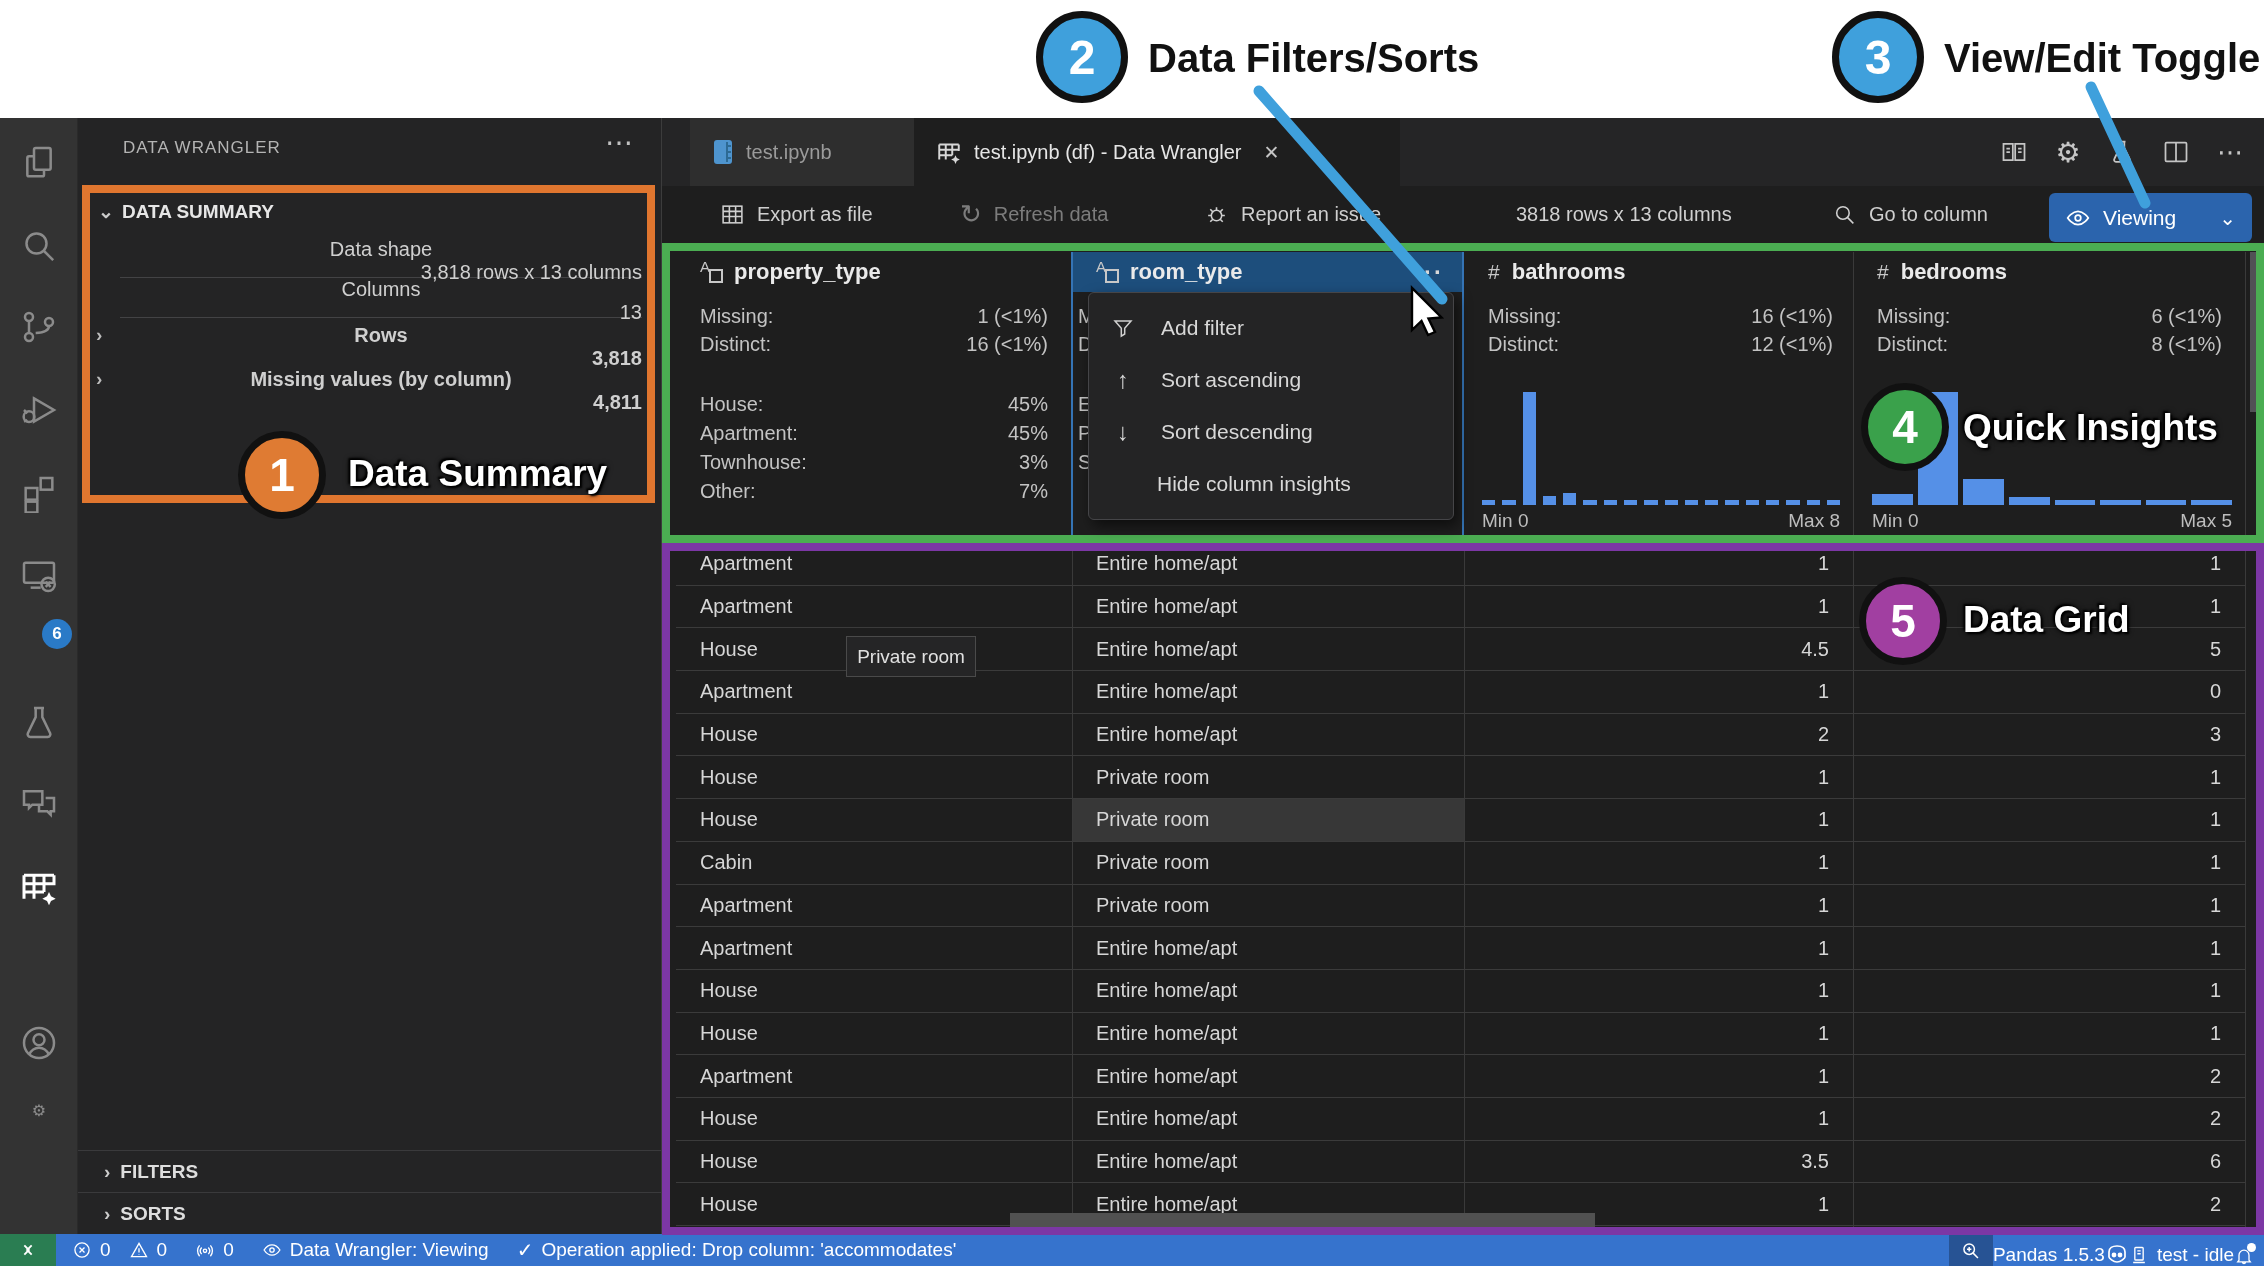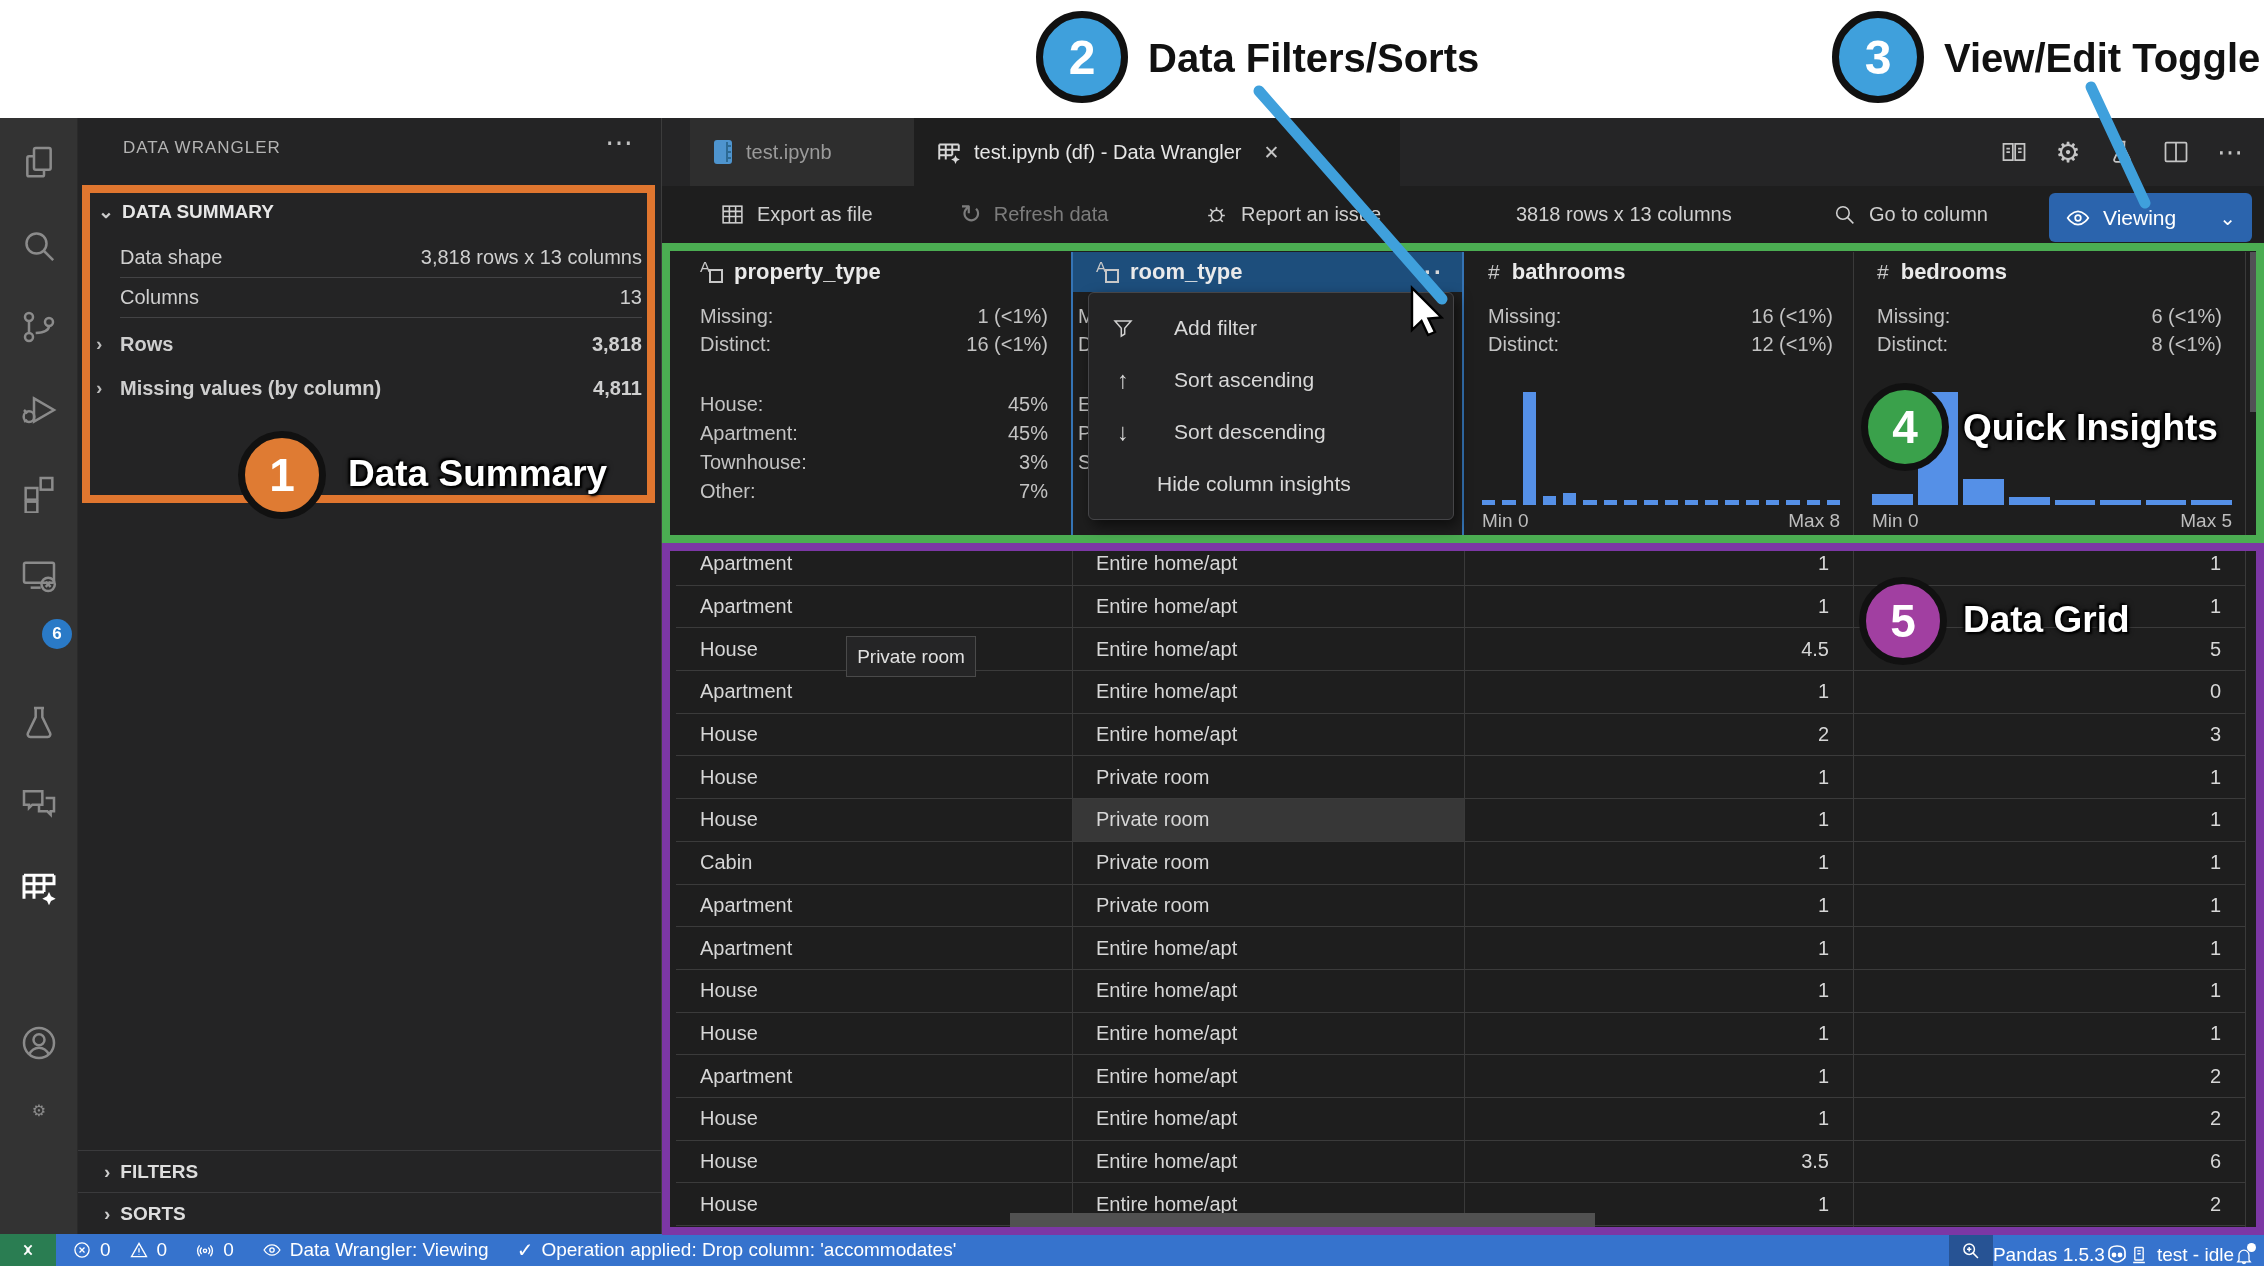--- a/index.html
+++ b/index.html
@@ -15,21 +15,21 @@
   .ab-item.active { color:#ffffff; }
   .ab-item svg { width:40px; height:40px; stroke:currentColor; fill:none; stroke-width:1.5; }
   .ab-badge { position:absolute; width:30px; height:30px; border-radius:50%; background:#2a7ac7; color:#fff; font-size:17px; font-weight:bold; display:flex; align-items:center; justify-content:center; z-index:3; }
 
   
   #sidebar { position:absolute; left:78px; top:118px; width:584px; height:1116px; background:#242425; z-index:2; border-right:1px solid #3c3c3c; color:#cccccc; }
   .sb-title { position:absolute; left:45px; top:20px; font-size:17px; letter-spacing:1px; color:#b4b4b4; }
   .sb-dots { position:absolute; right:28px; top:8px; font-size:28px; color:#c0c0c0; }
   .sb-sec-head { position:absolute; left:20px; top:82px; font-size:19px; font-weight:bold; color:#e6e6e6; display:flex; align-items:center; gap:8px; }
   .chev { font-size:19px; color:#cccccc; display:inline-block; }
-  .sumrow { position:absolute; left:42px; width:522px; height:40px; display:flex; align-items:center; font-size:20px; color:#cfcfcf; }
+  .sumrow { position:absolute; left:42px; width:522px; height:40px; display:flex; align-items:center; font-size:20px; color:#cfcfcf;flex-direction:column; }
   .sumrow .val { margin-left:auto; }
   .sumrow.sep { border-bottom:1px solid #434345; }
   .sumrow .exp { position:absolute; left:-24px; font-size:19px; color:#bbbbbb; }
   .sumrow.bold { font-weight:bold; }
   .sb-bottomrow { position:absolute; left:0; width:583px; height:42px; display:flex; align-items:center; padding-left:26px; gap:10px; font-size:19px; font-weight:bold; color:#dedede; border-top:1px solid #3a3a3c; }
 
   
   #tabstrip { position:absolute; left:662px; top:118px; width:1602px; height:68px; background:#252526; z-index:2; }
   .tab { position:absolute; top:0; height:68px; display:flex; align-items:center; gap:12px; padding:0 22px; font-size:20px; }
   #tab1 { left:28px; width:224px; background:#2e2e2e; color:#9b9b9b; }
@@ -87,21 +87,21 @@
 
   .circle { position:absolute; z-index:8; border-radius:50%; border:7px solid #111; color:#fff; font-weight:bold; display:flex; align-items:center; justify-content:center; }
   .circle.big { width:92px; height:92px; font-size:48px; }
   .circle.mid { width:88px; height:88px; font-size:46px; }
   .calloutlabel { position:absolute; z-index:8; font-weight:bold; white-space:nowrap; }
   .calloutlabel.dark { color:#111; font-size:40px; }
   .calloutlabel.light { color:#fff; font-size:37px; text-shadow:0 0 6px #000, 2px 2px 2px #000, -2px -2px 2px #000; }
 
   
   #ctxmenu { position:absolute; left:1088px; top:292px; width:366px; height:228px; background:#242425; border:1px solid #454548; border-radius:6px; box-shadow:4px 6px 14px rgba(0,0,0,.55); z-index:6; padding-top:9px; }
-  .mi { height:52px; display:flex; align-items:center; gap:37px; padding:0 20px; font-size:21px; color:#d8d8d8; }
+  .mi { height:52px; display:flex; align-items:center; gap:24px; padding:0 20px; font-size:21px; color:#d8d8d8; }
   .mi .mico { width:28px; height:28px; display:flex; align-items:center; justify-content:center; font-size:24px; }
   .mi .mico svg { width:24px; height:24px; stroke:#d0d0d0; fill:none; stroke-width:1.5; }
   .mi.noicon { padding-left:68px; }
 
   
   #tooltip { position:absolute; left:846px; top:636px; width:130px; height:41px; background:#252526; border:1px solid #4a4a4a; z-index:6; display:flex; align-items:center; justify-content:center; font-size:19px; color:#e0e0e0; }
 
   
   #overlay-svg { position:absolute; left:0; top:0; width:2264px; height:1266px; z-index:7; pointer-events:none; }
 

